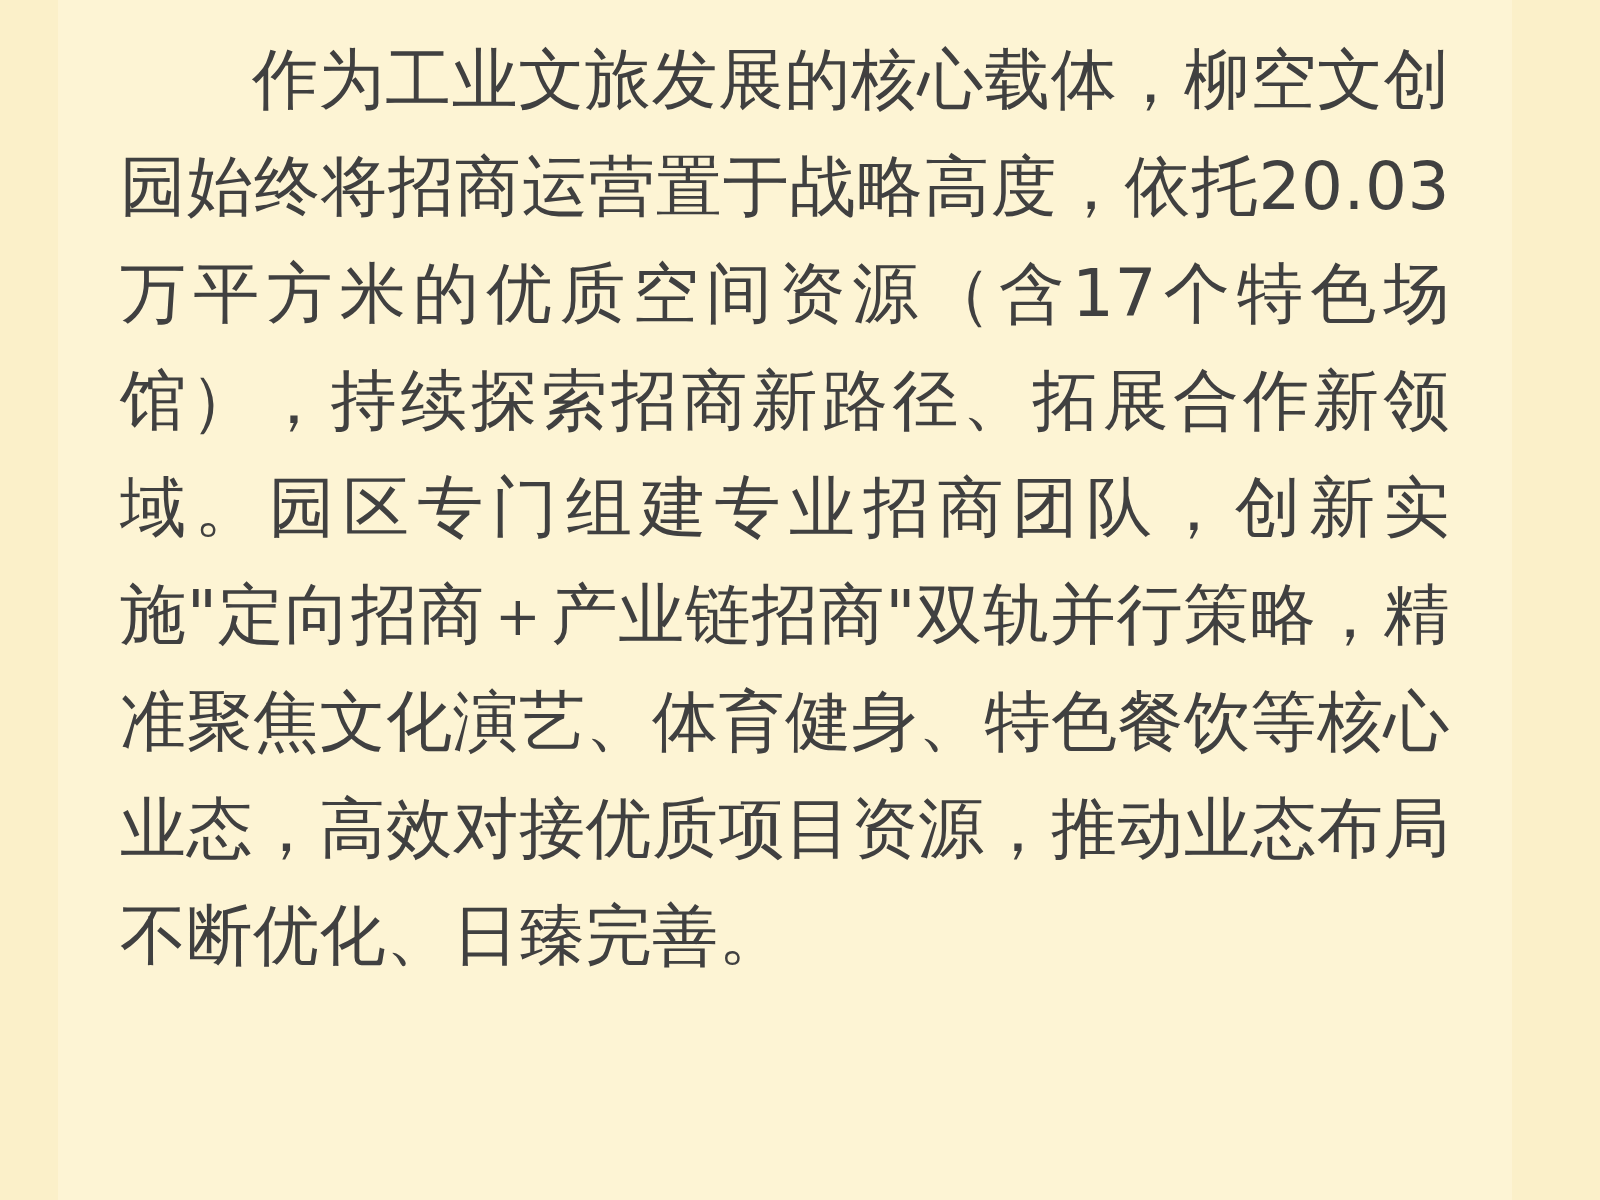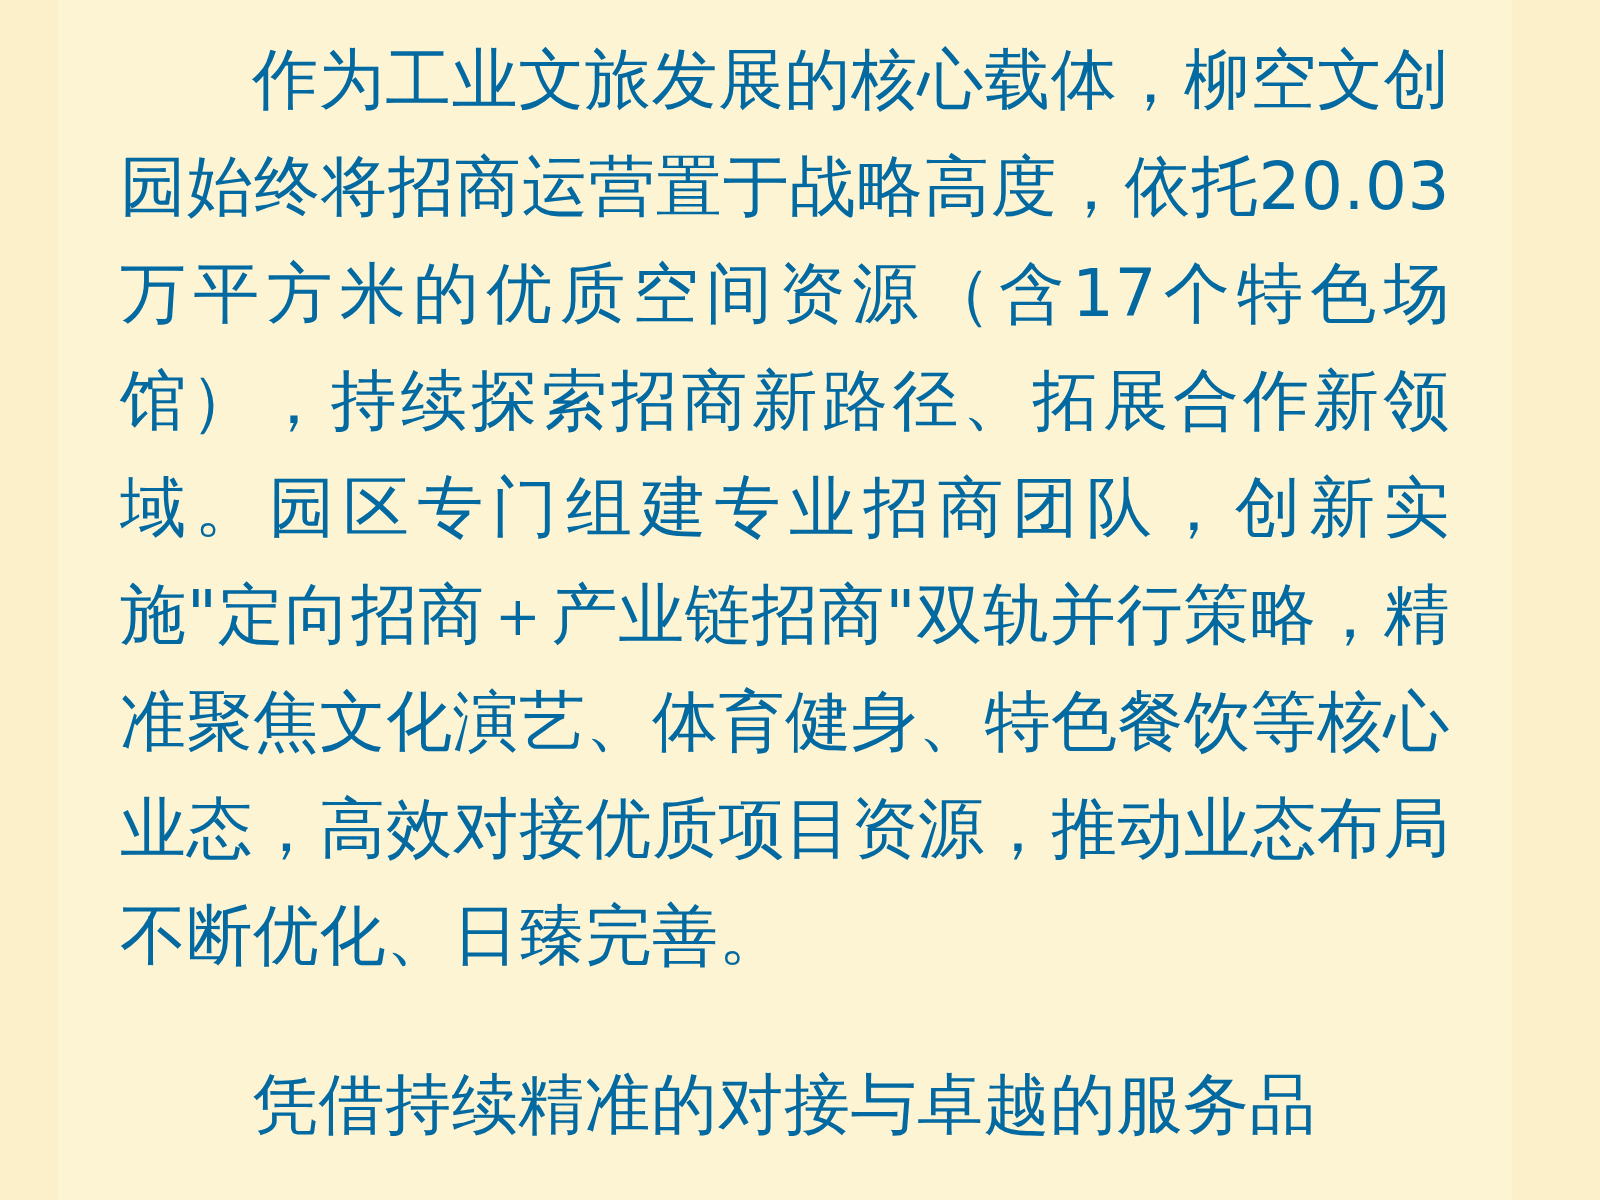--- a/index.html
+++ b/index.html
@@ -42,21 +42,21 @@
     left: 58px;
     top: 0;
     width: 1454px;
     height: 1200px;
     padding: 0;
     box-sizing: border-box;
   }
   .para {
     margin: 0;
     padding: 0 62px 0 62px;
-    color: #0369a1;
+    color: #404040;
     font-size: 66px;
     line-height: 107px;
     letter-spacing: 0.5px;
     text-align: justify;
     text-justify: inter-character;
     font-weight: 500;
   }
   .para.first {
     padding-top: 26px;
   }
@@ -69,15 +69,14 @@
   }
 </style>
 </head>
 <body>
 
 <div class="page">
   <div class="edge-left"></div>
   <div class="edge-right"></div>
   <div class="content">
     <p class="para first"><span class="indent"></span><span>作为工业文旅发展的核心载体，柳空文创园始终将招商运营置于战略高度，依托20.03万平方米的优质空间资源（含17个特色场馆），持续探索招商新路径、拓展合作新领域。园区专门组建专业招商团队，创新实施"定向招商＋产业链招商"双轨并行策略，精准聚焦文化演艺、体育健身、特色餐饮等核心业态，高效对接优质项目资源，推动业态布局不断优化、日臻完善。</span></p>
-    <p class="para second"><span class="indent"></span><span>凭借持续精准的对接与卓越的服务品</span></p>
   </div>
 </div>
 
 </body></html>

